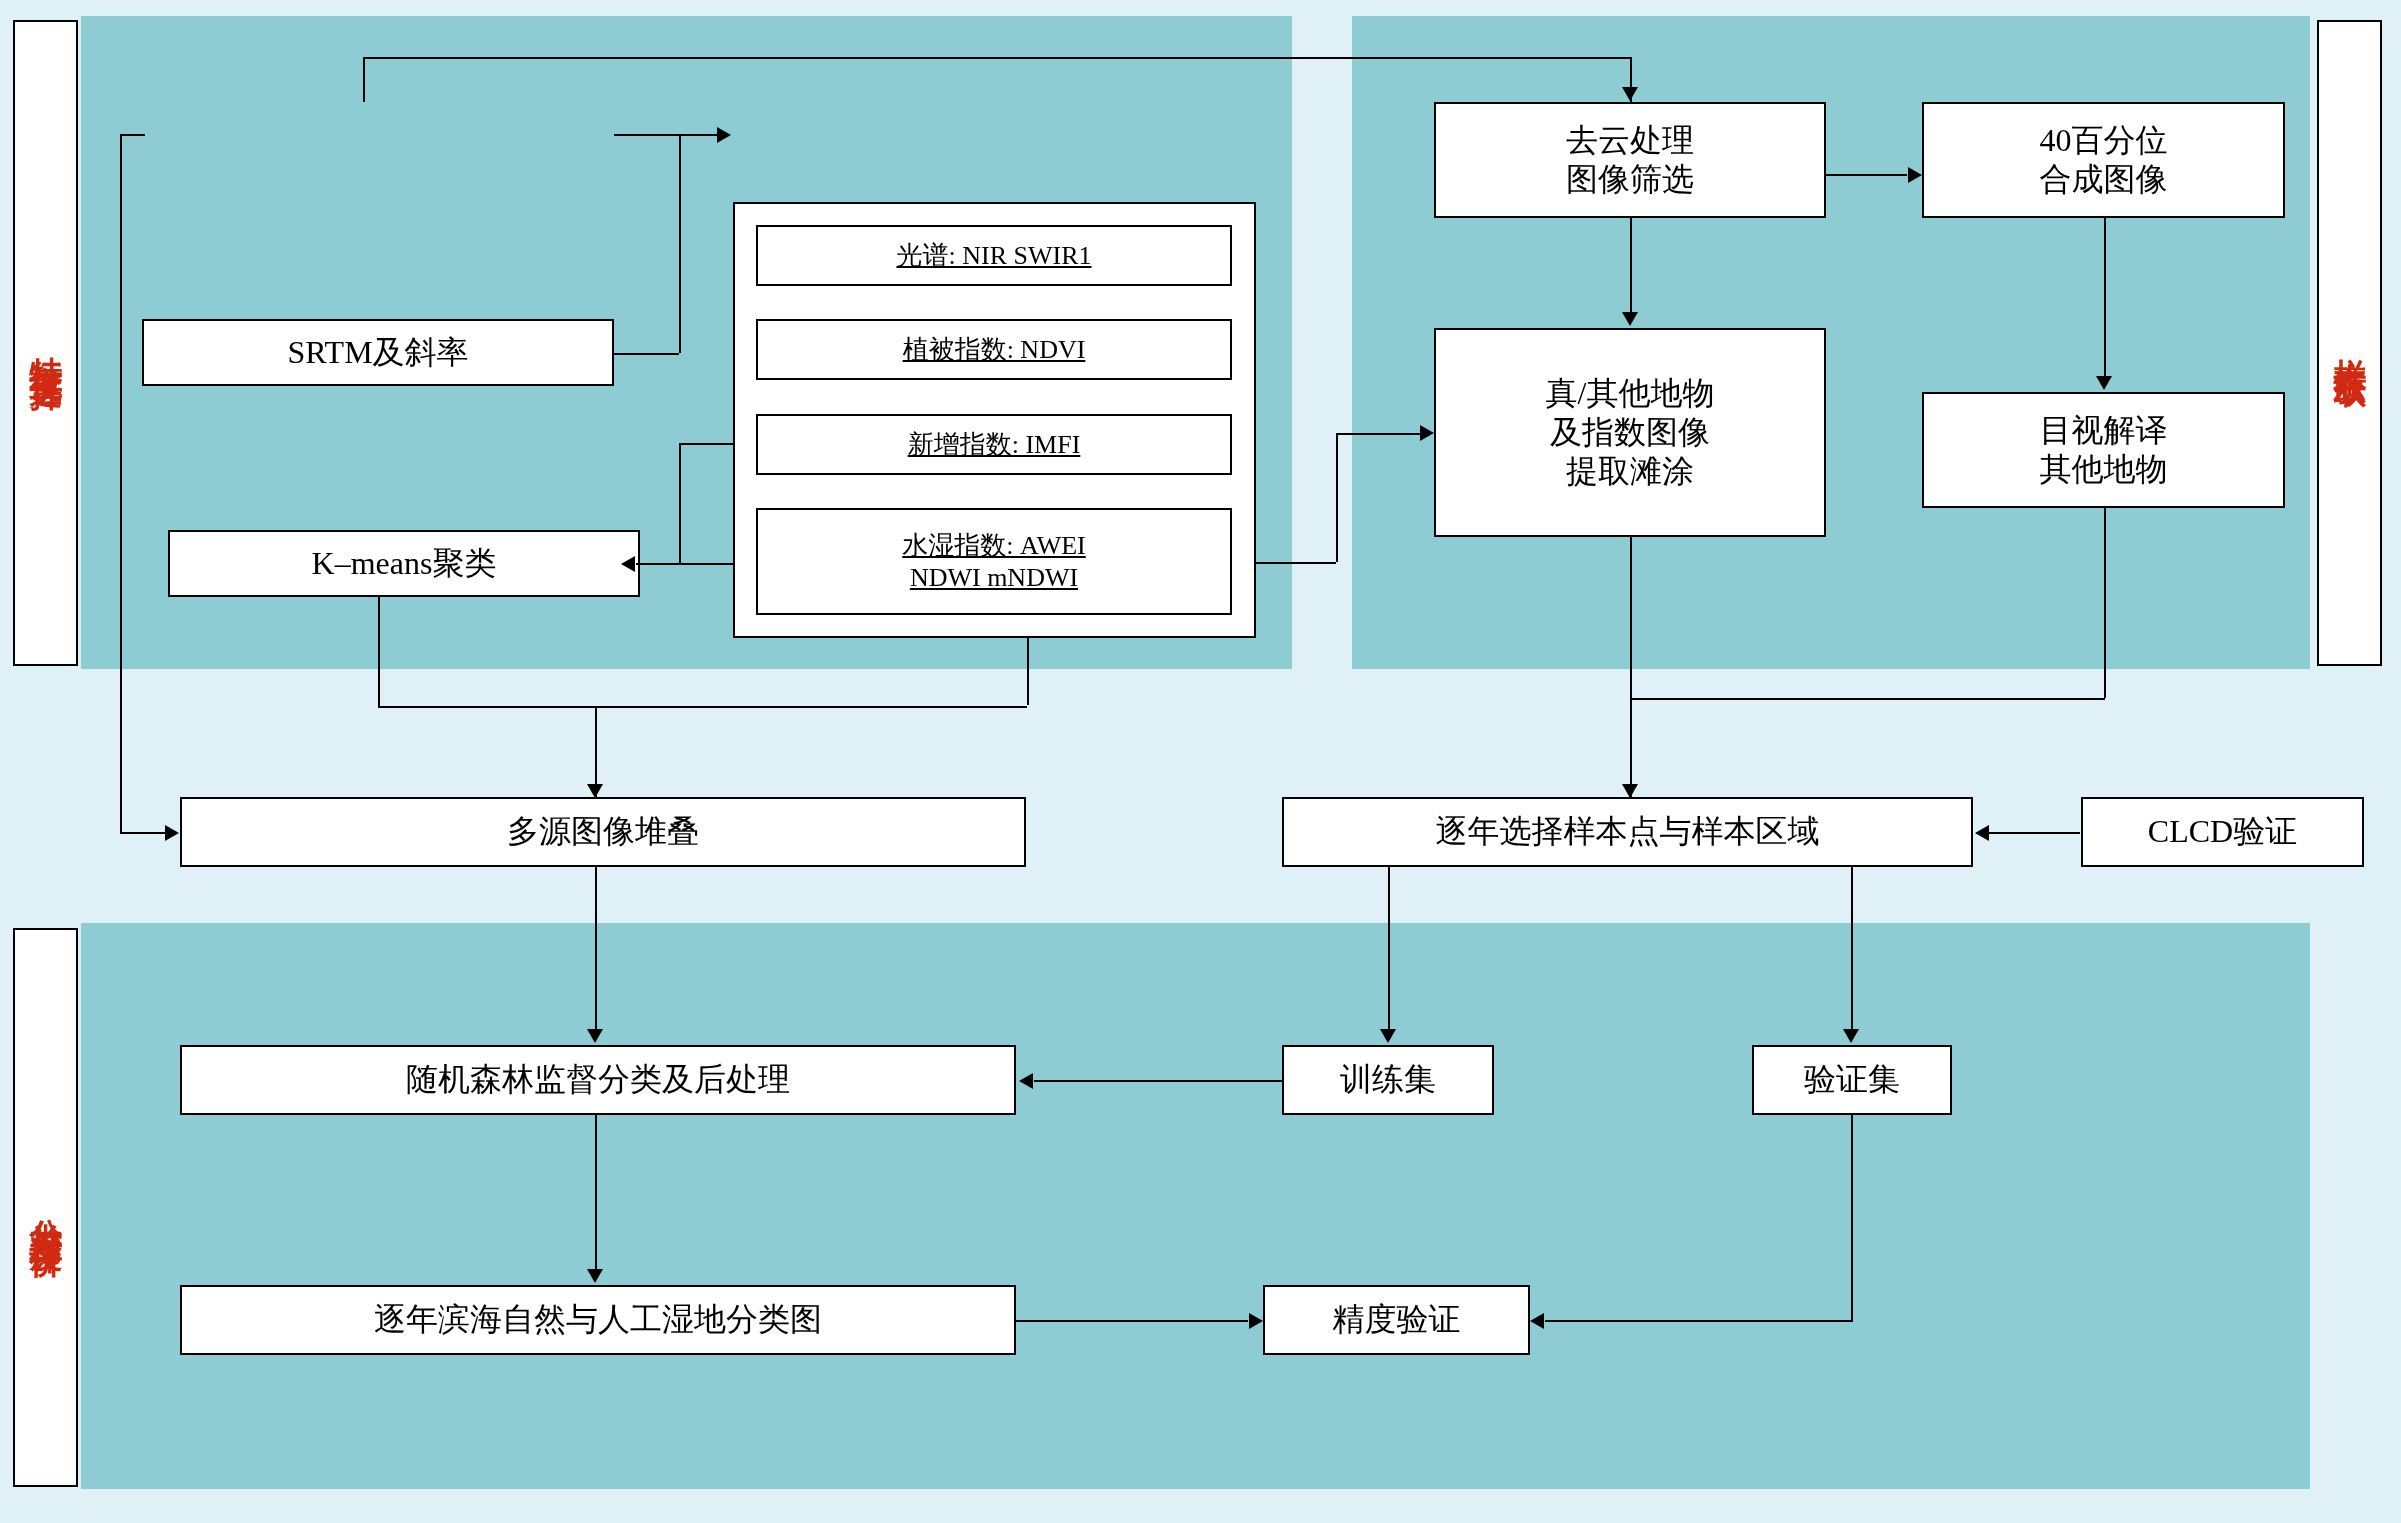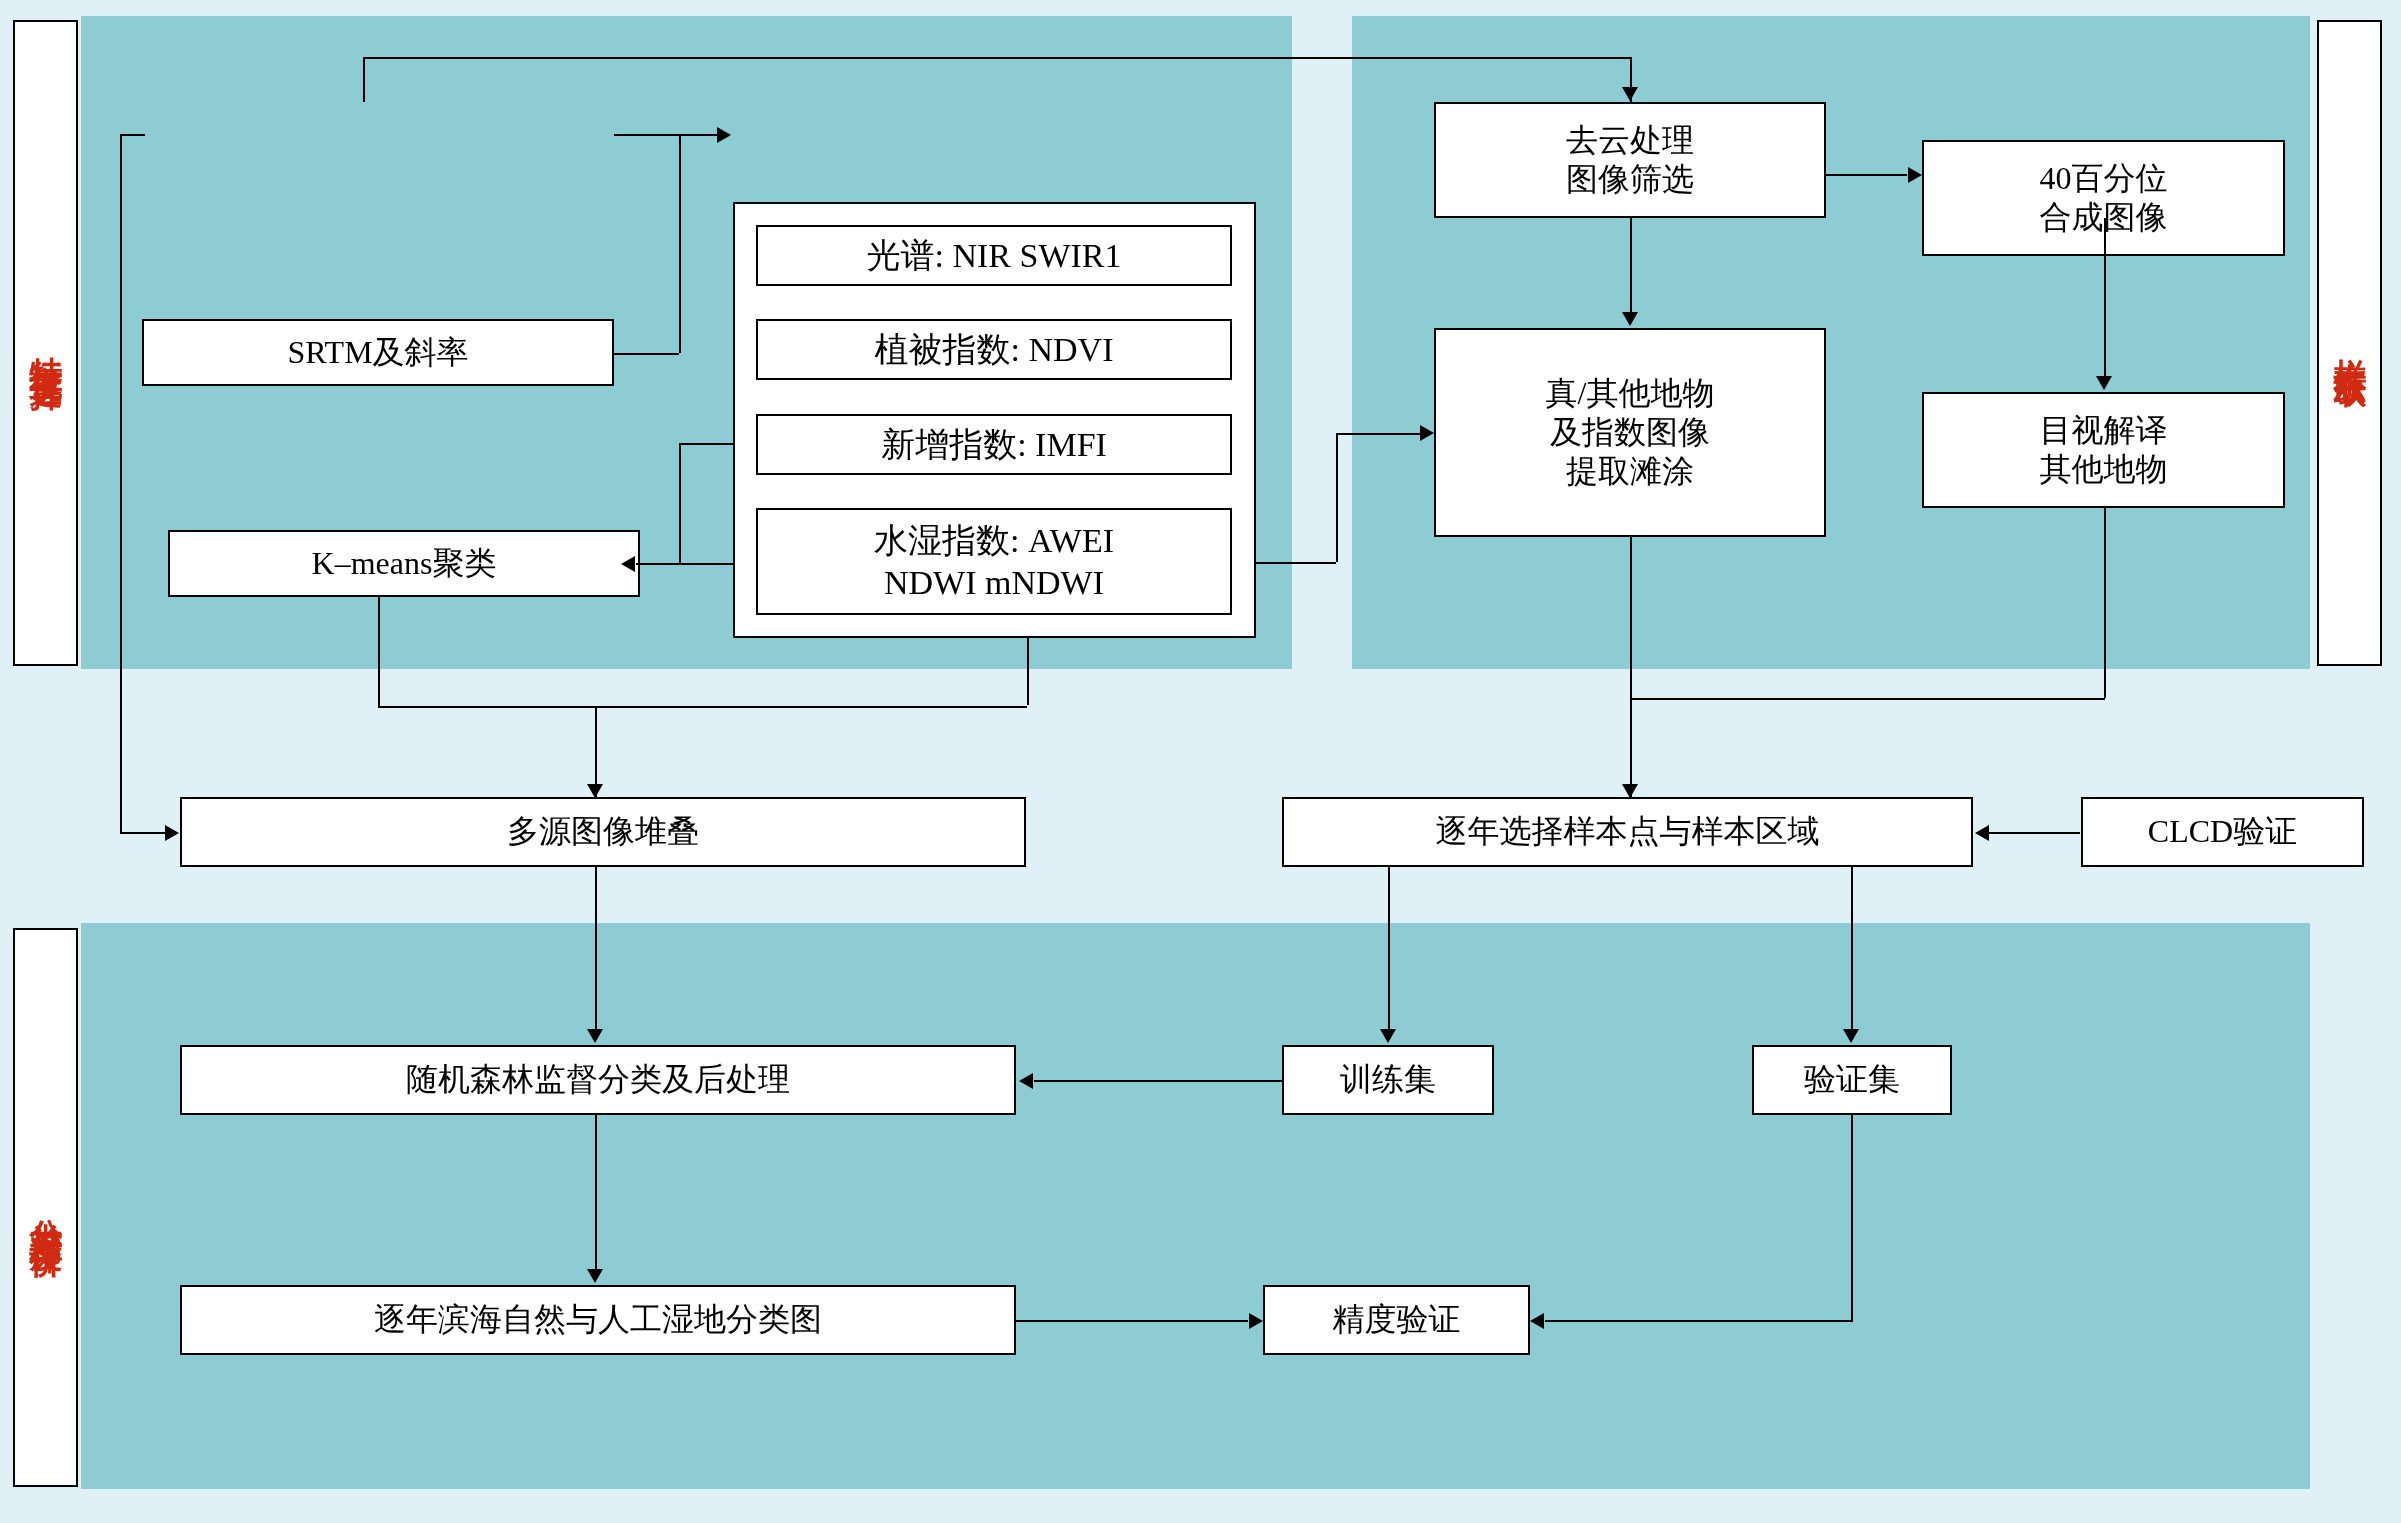--- a/index.html
+++ b/index.html
@@ -45,21 +45,21 @@
     box-sizing:border-box;
     display:flex;
     align-items:center;
     justify-content:center;
     text-align:center;
     font-size:32px;
     line-height:1.22;
     color:#000;
     white-space:pre-line;
   }
-  .box.sm{font-size:34px;}
+  .box.sm{font-size:26px;text-decoration:underline;}
   .outerbox{
     position:absolute;
     background:#ffffff;
     border:2.2px solid #000;
     box-sizing:border-box;
   }
 
   
   .ln{position:absolute;background:#000;}
   .h{height:2.2px;}
@@ -98,21 +98,21 @@
 
   <div class="box sm" style="left:756px;top:225px;width:476px;height:61px;">光谱: NIR SWIR1</div>
   <div class="box sm" style="left:756px;top:319px;width:476px;height:61px;">植被指数: NDVI</div>
   <div class="box sm" style="left:756px;top:414px;width:476px;height:61px;">新增指数: IMFI</div>
   <div class="box sm" style="left:756px;top:508px;width:476px;height:107px;">水湿指数: AWEI
 NDWI mNDWI</div>
 
   <div class="box" style="left:1434px;top:102px;width:392px;height:116px;">去云处理
 图像筛选</div>
 
-  <div class="box" style="left:1922px;top:102px;width:363px;height:116px;margin-top:38px;">40百分位
+  <div class="box" style="left:1922px;top:102px;width:363px;height:116px;">40百分位
 合成图像</div>
 
   <div class="box" style="left:1434px;top:328px;width:392px;height:209px;">真/其他地物
 及指数图像
 提取滩涂</div>
 
   <div class="box" style="left:1922px;top:392px;width:363px;height:116px;">目视解译
 其他地物</div>
 
   <div class="box" style="left:180px;top:797px;width:846px;height:70px;">多源图像堆叠</div>

